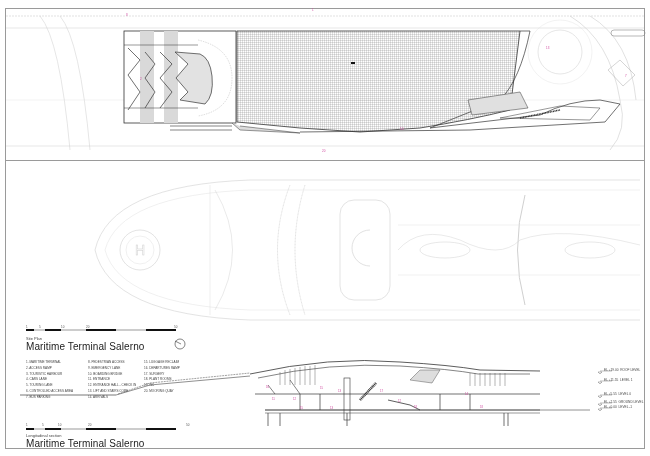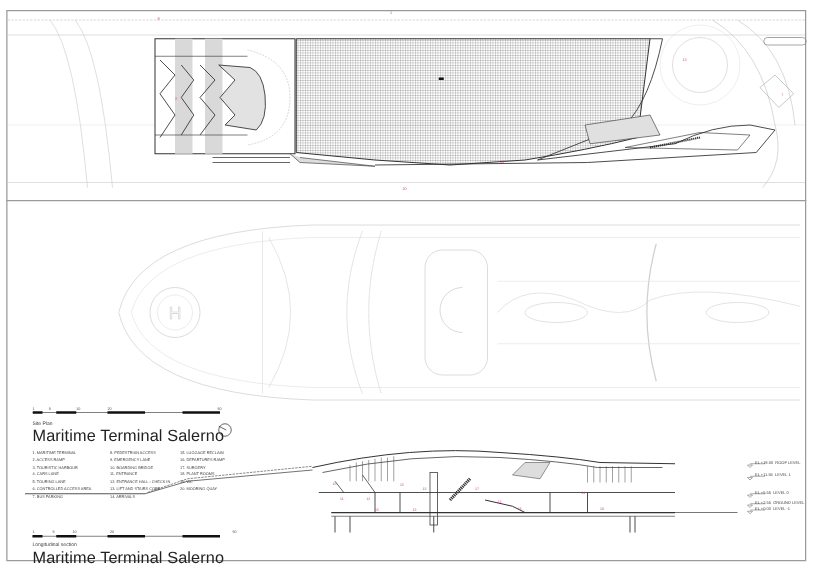--- a/index.html
+++ b/index.html
@@ -2,21 +2,21 @@
 <html><head>
 <meta charset="utf-8">
 <style>
   html,body{margin:0;padding:0;background:#ffffff;}
   body{width:650px;height:456px;position:relative;overflow:hidden;font-family:"Liberation Sans",sans-serif;color:#222;}
   .sheet{position:absolute;left:5px;top:8px;width:640px;height:441px;border:1px solid #9a9a9a;box-sizing:border-box;background:#fff;}
   .divider{position:absolute;left:5px;top:160px;width:640px;height:1px;background:#9a9a9a;}
   svg{position:absolute;left:0;top:0;}
   .tb{position:absolute;}
   .subtitle{font-size:4px;color:#444;}
-  .title{font-size:13px;color:#222;letter-spacing:0.1px;}
+  .title{font-size:10px;color:#222;letter-spacing:0.1px;}
   .legend{position:absolute;left:26px;top:360px;width:170px;display:grid;grid-template-columns:62px 56px 52px;row-gap:1.8px;}
   .legend span{font-size:3.1px;color:#444;white-space:nowrap;text-transform:uppercase;}
   .lvl{position:absolute;font-size:3.2px;color:#444;white-space:nowrap;}
   .scale-lbl{position:absolute;font-size:3px;color:#555;}
 </style>
 </head>
 <body>
 
 <div class="sheet"></div>
 <div class="divider"></div>

